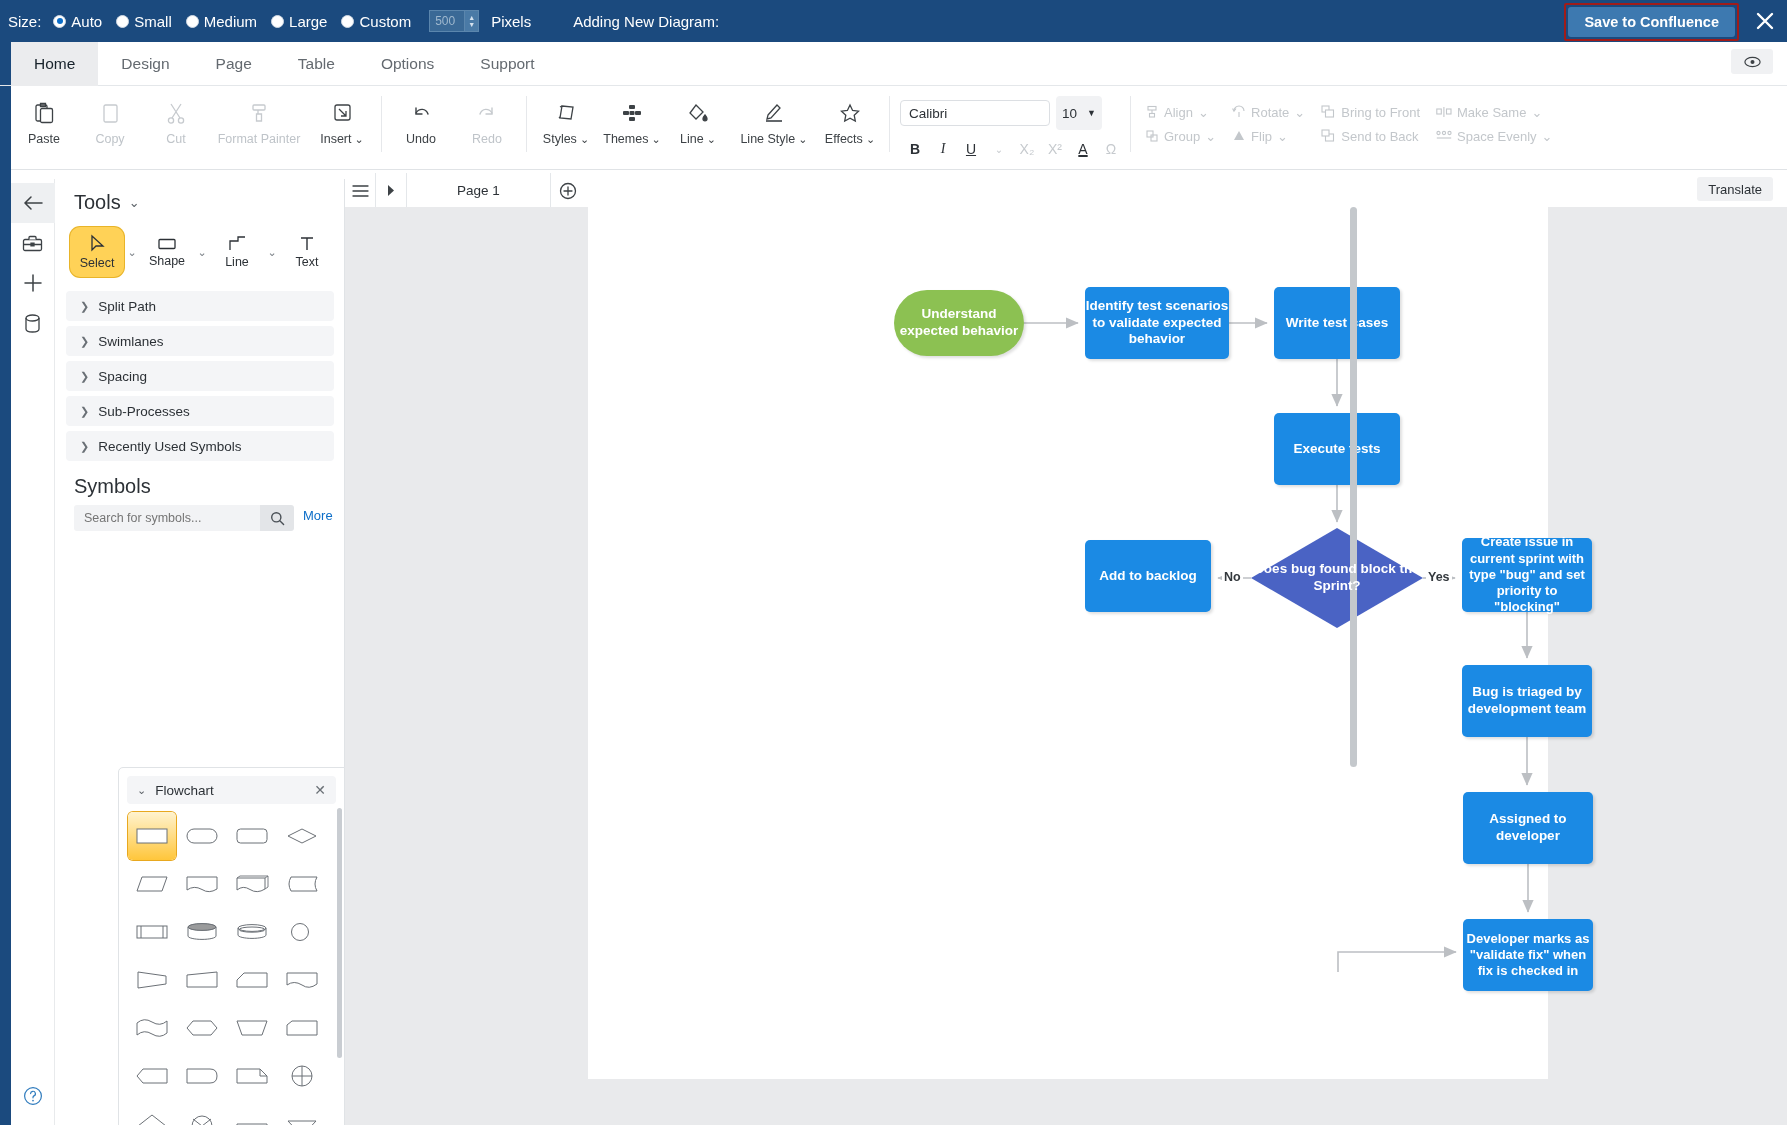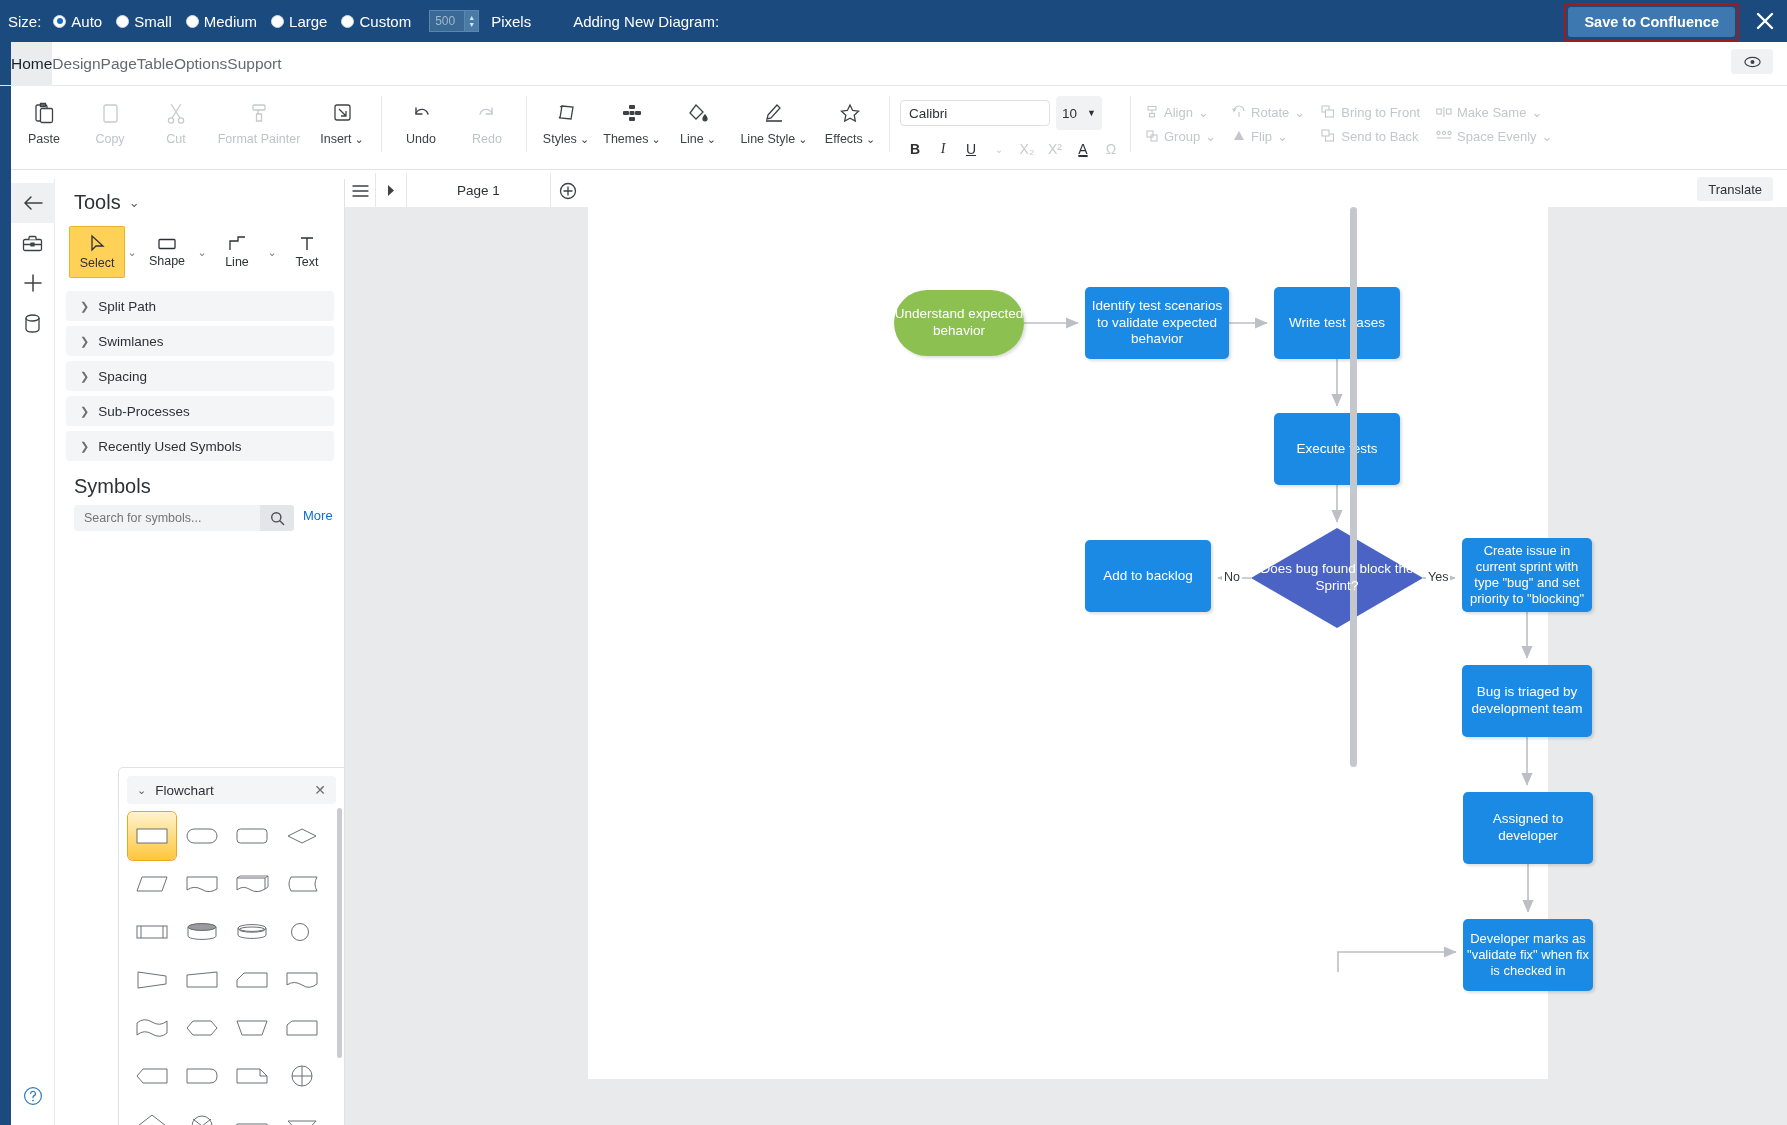--- a/index.html
+++ b/index.html
@@ -66,21 +66,21 @@
   }
 
   
   .tabbar {
     position: absolute; left: 0; top: 42px; width: 1787px; height: 44px;
     background: #ffffff; border-bottom: 1px solid #e4e7ea;
     display: flex; align-items: stretch;
   }
   .tab-left-rail { width: 11px; background: #1b4a7e; }
   .tab {
-    display: flex; align-items: center; padding: 0 0;
+    display: flex; align-items: center; padding: 0 23px;
     font-size: 15.5px; color: #646a70; cursor: pointer; height: 44px;
   }
   .tab.active { background: #ebecee; color: #17222b; }
   .eye-pill {
     position: absolute; right: 14px; top: 7px;
     width: 42px; height: 25px; background: #f0f1f3; border-radius: 3px;
     display: flex; align-items: center; justify-content: center; cursor: pointer;
   }
 
   
@@ -156,21 +156,21 @@
     background: #ffffff; border-right: 1px solid #e0e3e6;
   }
   .tools-title {
     position: absolute; left: 19px; top: 12px;
     font-size: 20px; color: #2c3136; display: flex; align-items: center; gap: 8px;
   }
   .tools-title .cv { font-size: 13px; color: #5a6066; }
   .tool-btns { position: absolute; left: 15px; top: 48px; display: flex; align-items: flex-start; }
   .tool-btn {
     width: 54px; height: 50px; display: flex; flex-direction: column;
-    align-items: center; justify-content: center; cursor: pointer; border-radius: 1px;
+    align-items: center; justify-content: center; cursor: pointer; border-radius: 10px;
   }
   .tool-btn.sel { background: #ffd257; box-shadow: 0 0 0 1px #e8b429; }
   .tool-btn .tcap { font-size: 12.5px; color: #2c3136; margin-top: 2px; }
   .tool-caret { width: 16px; height: 50px; display: flex; align-items: center; justify-content: center; font-size: 11px; color: #7b8187; cursor: pointer; }
 
   .acc-list { position: absolute; left: 11px; top: 112px; width: 268px; }
   .acc-row {
     height: 30px; background: #f4f5f7; border-radius: 4px; margin-bottom: 5px;
     display: flex; align-items: center; padding-left: 14px;
     font-size: 13.5px; color: #2c3136; cursor: pointer;
@@ -242,21 +242,21 @@
   .pb-add { width: 34px; height: 36px; display: flex; align-items: center; justify-content: center; cursor: pointer; color: #3d4246; }
   .translate-btn {
     position: absolute; right: 14px; top: 6px; height: 24px;
     background: #f0f1f3; border-radius: 3px; padding: 0 11px;
     display: flex; align-items: center; font-size: 13px; color: #2c3136; cursor: pointer;
   }
 
   
   .canvas-area {
     position: absolute; left: 345px; top: 207px; width: 1442px; height: 918px;
-    background: #e9eaec; overflow: hidden;
+    background: #e9eaec; overflow: hidden; font-weight: bold;
   }
   .paper {
     position: absolute; left: 243px; top: 0px; width: 960px; height: 918px;
     background: #ffffff;
   }
   .canvas-scroll-v {
     position: absolute; right: 430px; top: 0px; width: 7px; height: 560px;
     background: #c4c8cc; border-radius: 4px;
   }
 

